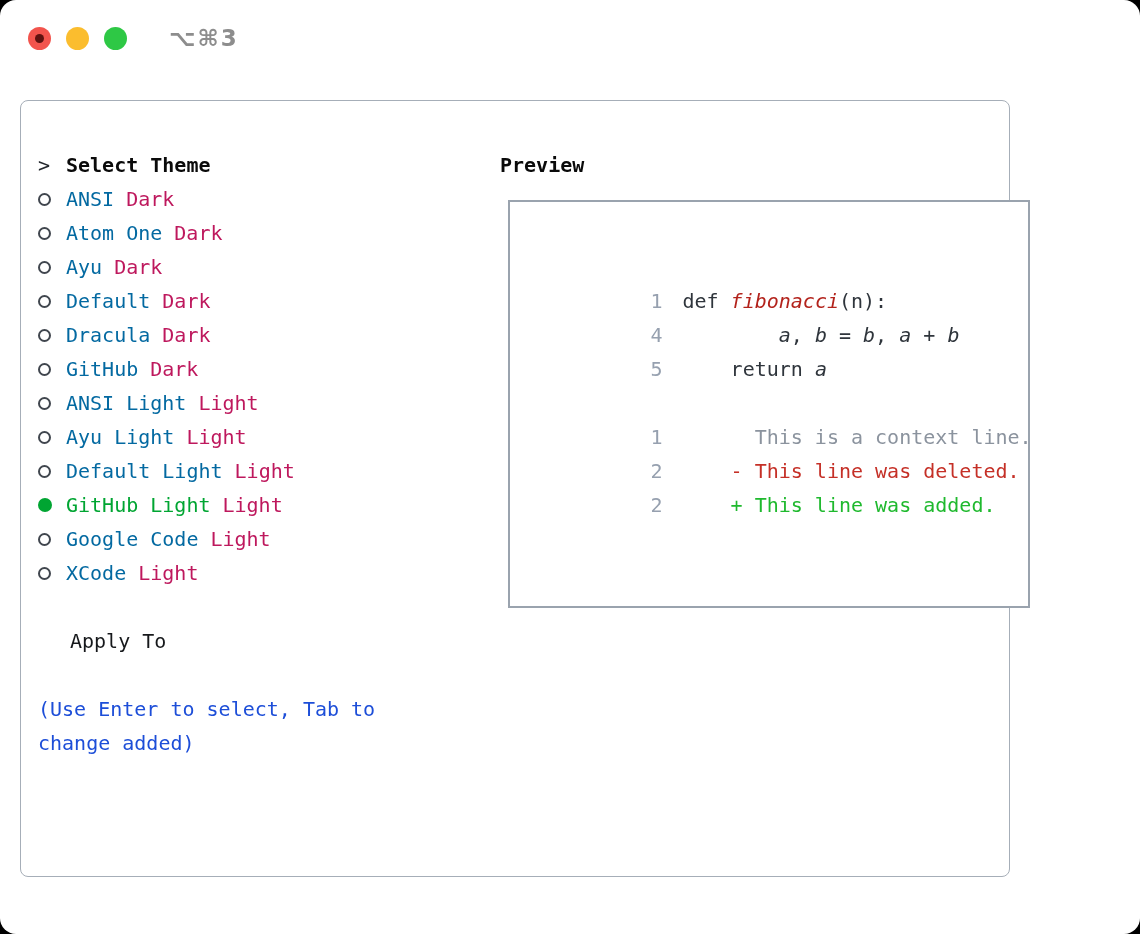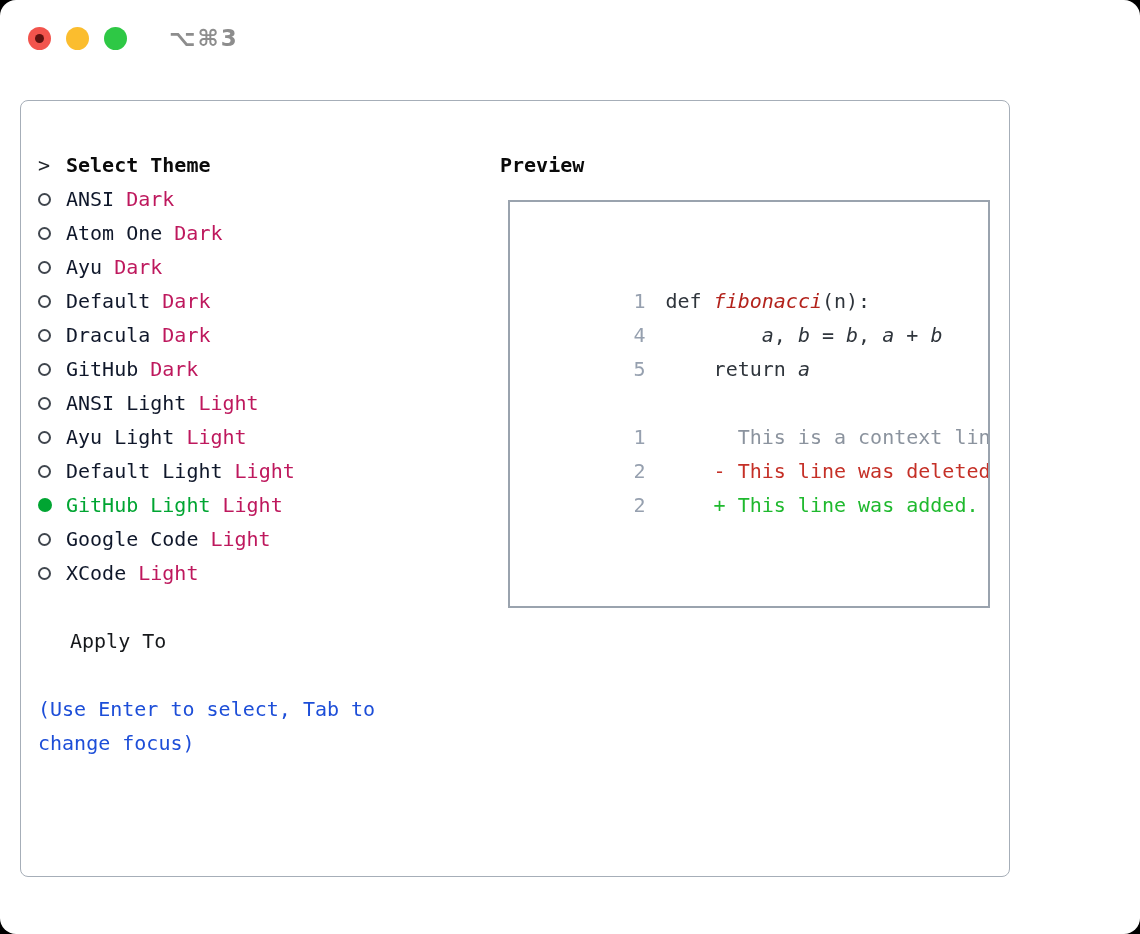--- a/index.html
+++ b/index.html
@@ -41,33 +41,33 @@
   .row{height:34px;display:flex;align-items:center;white-space:pre;}
   .spacer{height:34px;}
   .cursor{display:inline-block;width:28px;color:#24282e;}
   .pane-header{font-weight:bold;color:#0a0a0a;}
   .sub-header{color:#16181b;margin-left:32px;}
   .radio{
     box-sizing:border-box;width:13px;height:13px;border-radius:50%;
     border:2px solid #40464e;margin-right:15px;flex:none;background:transparent;
   }
   .radio.selected{border:none;width:14px;height:14px;background:#00a532;margin-right:14px;}
-  .opt-name{color:#0f172a;}
+  .opt-name{color:#0369a1;}
   .opt-name.selected{color:#00a532;text-align:right;}
   .opt-tag{color:#be185d;margin-left:12px;}
   .help{color:#1d4ed8;}
   
   .preview-title{
     position:absolute;left:500px;top:148px;height:34px;line-height:34px;
     font-size:20px;font-weight:bold;color:#0a0a0a;
   }
   .preview-box{
-    position:absolute;left:508px;top:200px;width:482px;height:408px;
+    position:absolute;left:508px;top:200px;width:522px;height:408px;
     border:2px solid #9aa3ae;box-sizing:border-box;background:#fff;
-    padding:48px 0 0 3px;font-size:20px;overflow:hidden;
+    padding:48px 0 0 20px;font-size:20px;overflow:hidden;
   }
   .code-line{height:34px;line-height:34px;white-space:pre;}
   .lineno{display:inline-block;width:32px;color:#96a0af;}
   .tok-code{color:#2f353c;}
   .tok-func{color:#b3231c;font-style:italic;}
   .tok-var{color:#2f353c;font-style:italic;}
   .tok-num{color:#0e7f87;}
   .tok-builtin{color:#2892d1;font-style:italic;}
   .tok-ctx{color:#8b939e;}
   .tok-del{color:#c53027;}
@@ -147,21 +147,21 @@
     <div class="spacer"></div>
 
     <div class="row">
       <span class="sub-header">Apply To</span>
     </div>
 
 
     <div class="spacer"></div>
 
     <div class="row help">(Use Enter to select, Tab to</div>
-    <div class="row help">change focus)</div>
+    <div class="row help">change added)</div>
 
   </div>
 
   <div class="preview-title">Preview</div>
 
   <div class="preview-box">
 
     <div>
 
         <div class="code-line">

